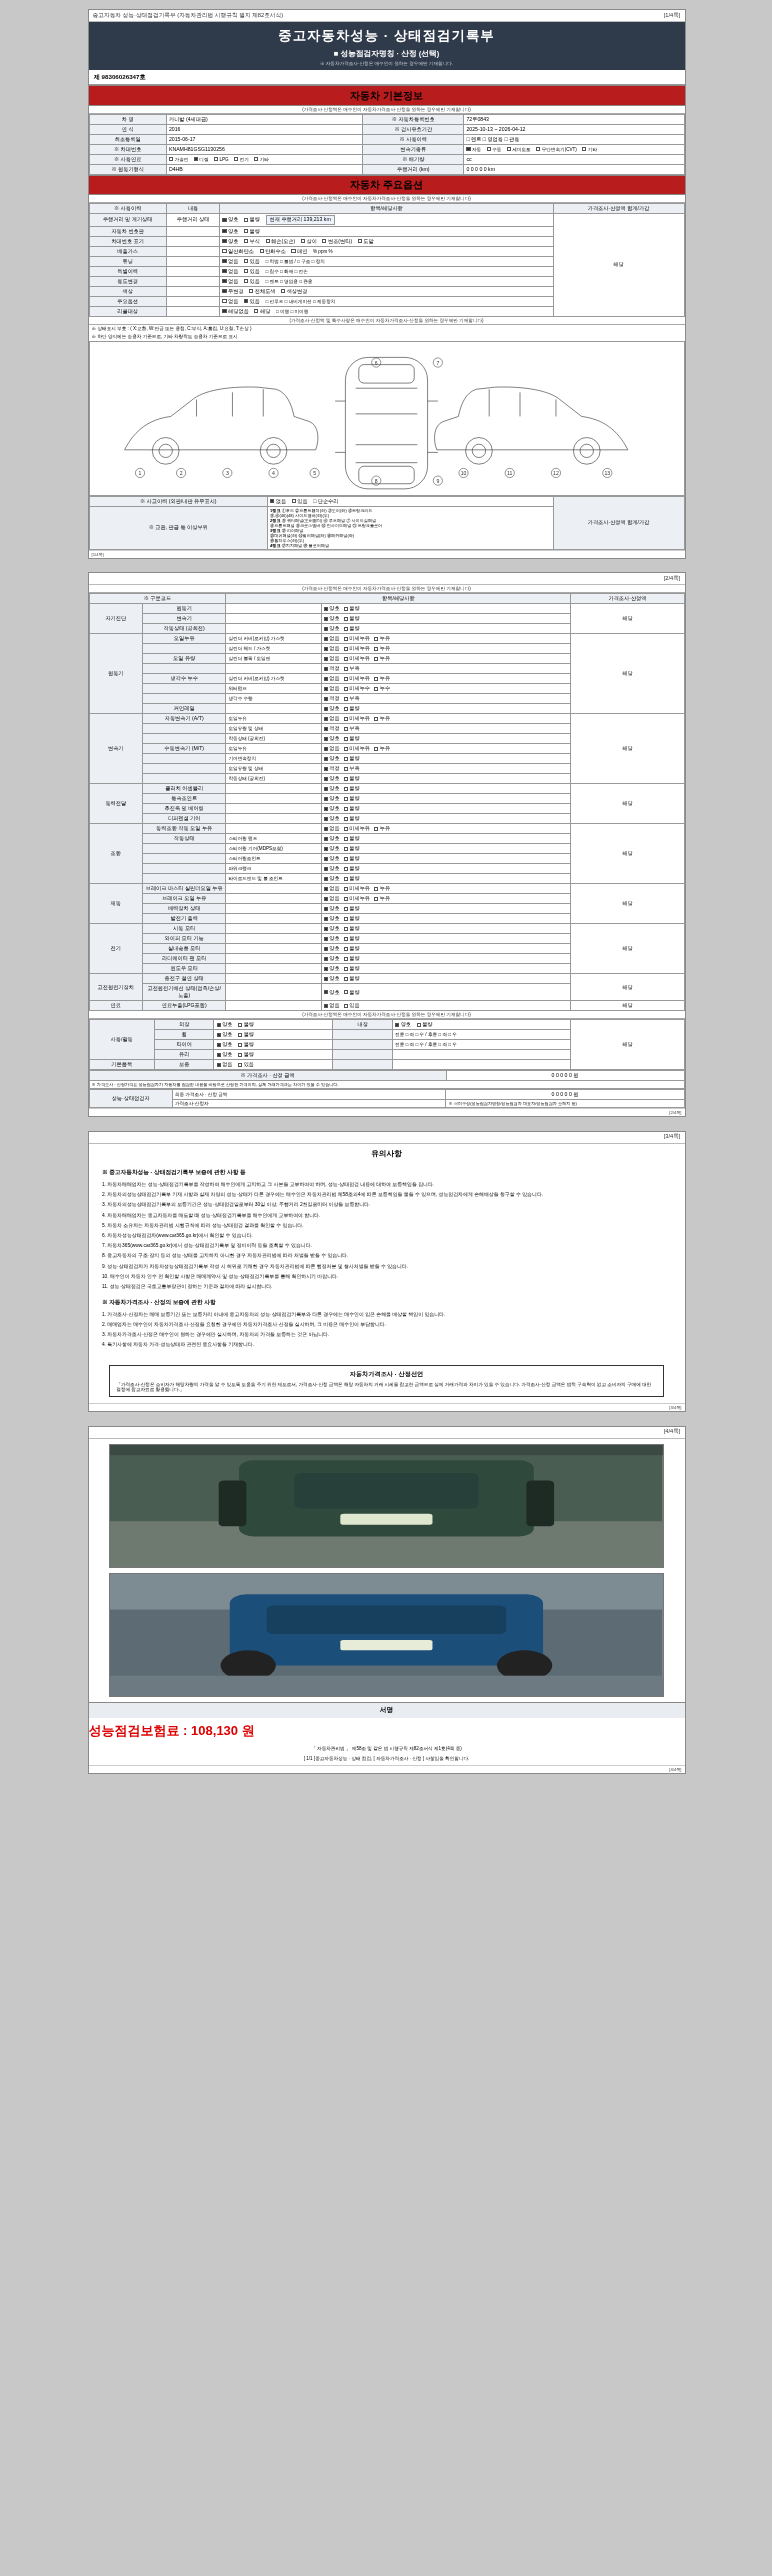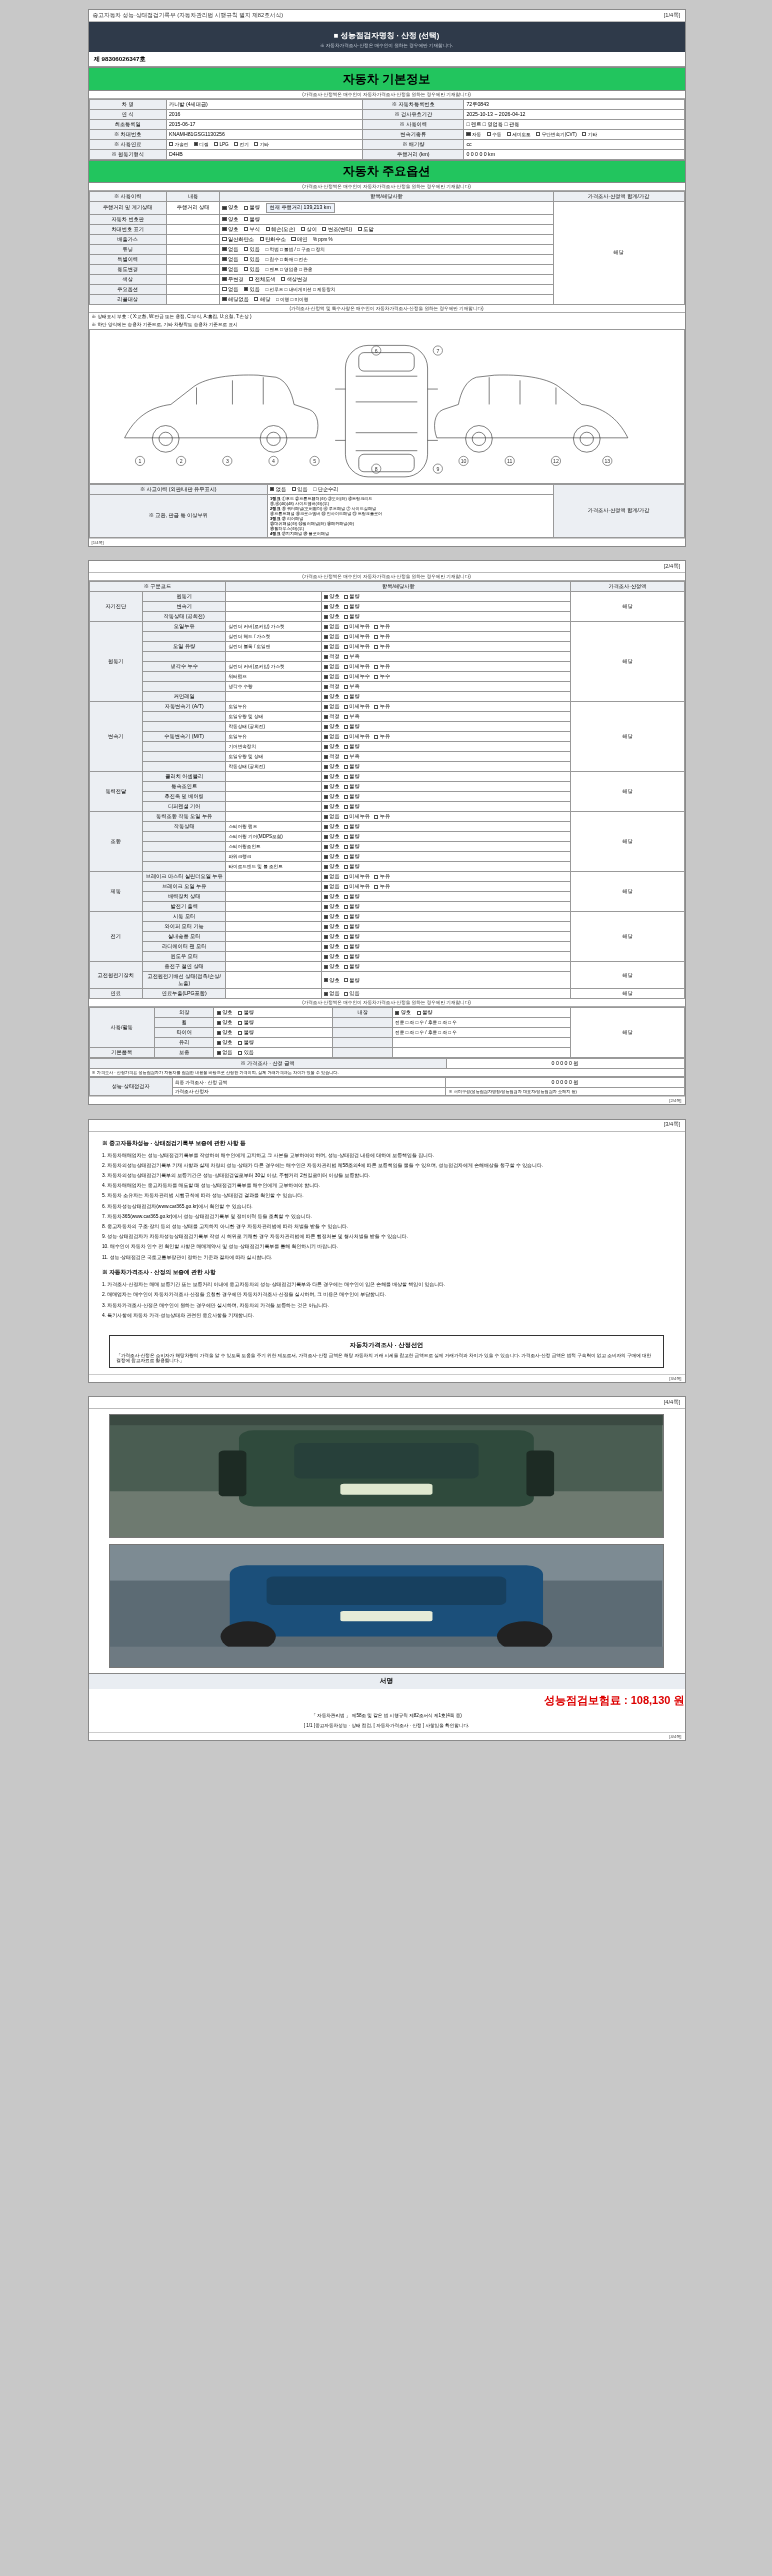--- a/index.html
+++ b/index.html
@@ -52,25 +52,25 @@
     font-size: 4.6px;
     color: #c9d2dd;
   }
   .docno {
     font-size: 6.2px;
     font-weight: bold;
     padding: 2.6px 5.2px;
     border-bottom: 0.5px solid #999;
   }
   .secbar {
-    background: #22c55e;
+    background: #b91c1c;
     border-top: 0.5px solid #888;
     border-bottom: 0.5px solid #888;
     text-align: center;
-    font-size: 12px;
+    font-size: 10px;
     font-weight: bold;
     padding: 2.1px 0;
   }
   .secsub {
     font-size: 4.6px;
     text-align: center;
     padding: 1px 0;
     color: #333;
     border-bottom: 0.5px solid #aaa;
   }
@@ -117,21 +117,21 @@
     overflow: hidden;
   }
   .signbar {
     background: #e9edf2;
     text-align: center;
     font-size: 6.7px;
     font-weight: bold;
     padding: 3.1px 0;
     border-top: 0.5px solid #888;
   }
-  .pricebar { text-align: right; font-size: 11px; font-weight: bold; padding: 4.1px 0; color: #d00; }
+  .pricebar { text-align: left; font-size: 13px; font-weight: bold; padding: 4.1px 0; color: #d00; }
   .footnote { font-size: 4.6px; text-align: center; padding: 1px 0 4.1px 0; }
   .notice-body { padding: 7.2px 13.4px; font-size: 4.9px; line-height: 1.55; }
   .notice-body h3 { font-size: 5.7px; margin: 0 0 4.1px 0; }
   .notice-body p { margin: 0 0 2.6px 0; }
   .notice-title { text-align:center; font-size: 7.7px; font-weight:bold; padding: 5.2px 0 2.1px 0;}
   .declbox { border: 1px solid #333; margin: 6.2px 20.6px; padding: 4.1px 6.2px; }
   .declbox .t { text-align: center; font-weight: bold; font-size: 6.2px; margin-bottom: 3.1px; }
   .opt-cell { font-size:4.6px; }
   .hl { background: #eef3fb; }
   .boxline { border:0.5px solid #999; display:inline-block; padding:0.5px 3.1px; font-size:5.2px;}
@@ -143,20 +143,21 @@
 
 <div class="page">
 
   <div class="sheet">
     <div class="topline">
       <span>중고자동차 성능·상태점검기록부 (자동차관리법 시행규칙 별지 제82호서식)</span>
       <span>[1/4쪽]</span>
     </div>
 
     <div class="hdr">
+      <h1>중고자동차성능 · 상태점검기록부</h1>
       <h2>■ 성능점검자명칭 · 산정 (선택)</h2>
       <div class="sub">※ 자동차가격조사·산정은 매수인이 원하는 경우에만 기재합니다.</div>
     </div>
 
     <div class="docno">
       <span>제</span>
       <span>98306026347호</span>
     </div>
 
     <div class="secbar">자동차 기본정보</div>
@@ -806,20 +807,21 @@
     <div class="statusbar right">
       <span>[2/4쪽]</span>
     </div>
   </div>
 
   <div class="sheet">
     <div class="topline">
       <span></span>
       <span>[3/4쪽]</span>
     </div>
+    <div class="notice-title">유의사항</div>
     <div class="notice-body">
       <h3>※ 중고자동차성능 · 상태점검기록부 보증에 관한 사항 등</h3>
       <p>1. 자동차매매업자는 성능·상태점검기록부를 작성하여 매수인에게 고지하고 그 사본을 교부하여야 하며, 성능·상태점검 내용에 대하여 보증책임을 집니다.</p>
       <p>2. 자동차의성능상태점검기록부 기재 사항과 실제 차량의 성능·상태가 다른 경우에는 매수인은 자동차관리법 제58조의4에 따른 보증책임을 물을 수 있으며, 성능점검자에게 손해배상을 청구할 수 있습니다.</p>
       <p>3. 자동차의성능상태점검기록부의 보증기간은 성능·상태점검일로부터 30일 이상, 주행거리 2천킬로미터 이상을 보증합니다.</p>
       <p>4. 자동차매매업자는 중고자동차를 매도할 때 성능·상태점검기록부를 매수인에게 교부하여야 합니다.</p>
       <p>5. 자동차 소유자는 자동차관리법 시행규칙에 따라 성능·상태점검 결과를 확인할 수 있습니다.</p>
       <p>6. 자동차성능상태점검자(www.car365.go.kr)에서 확인할 수 있습니다.</p>
       <p>7. 자동차365(www.car365.go.kr)에서 성능·상태점검기록부 및 정비이력 등을 조회할 수 있습니다.</p>
       <p>8. 중고자동차의 구조·장치 등의 성능·상태를 고지하지 아니한 경우 자동차관리법에 따라 처벌을 받을 수 있습니다.</p>

